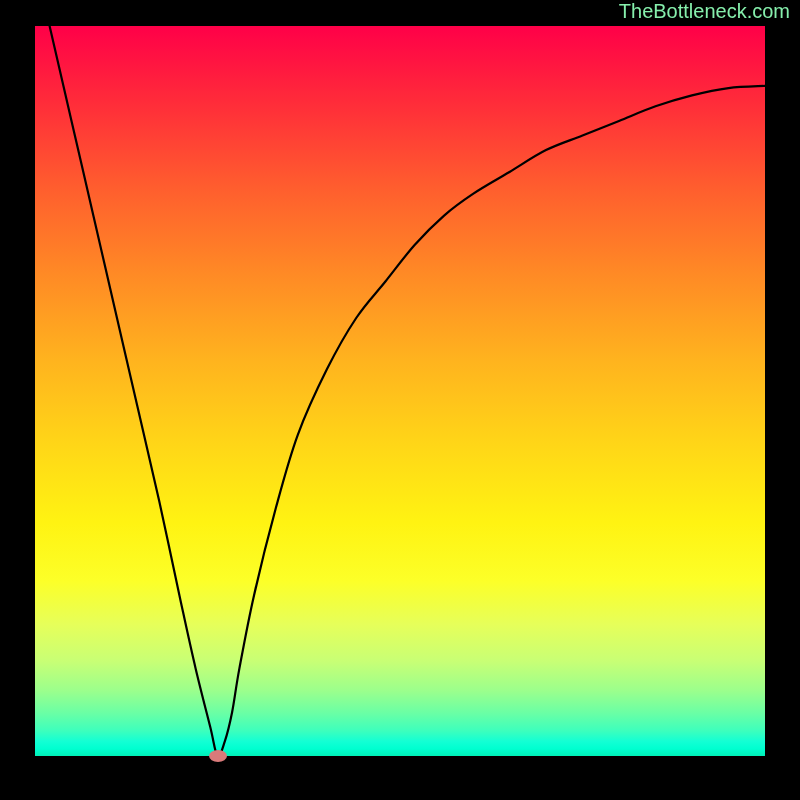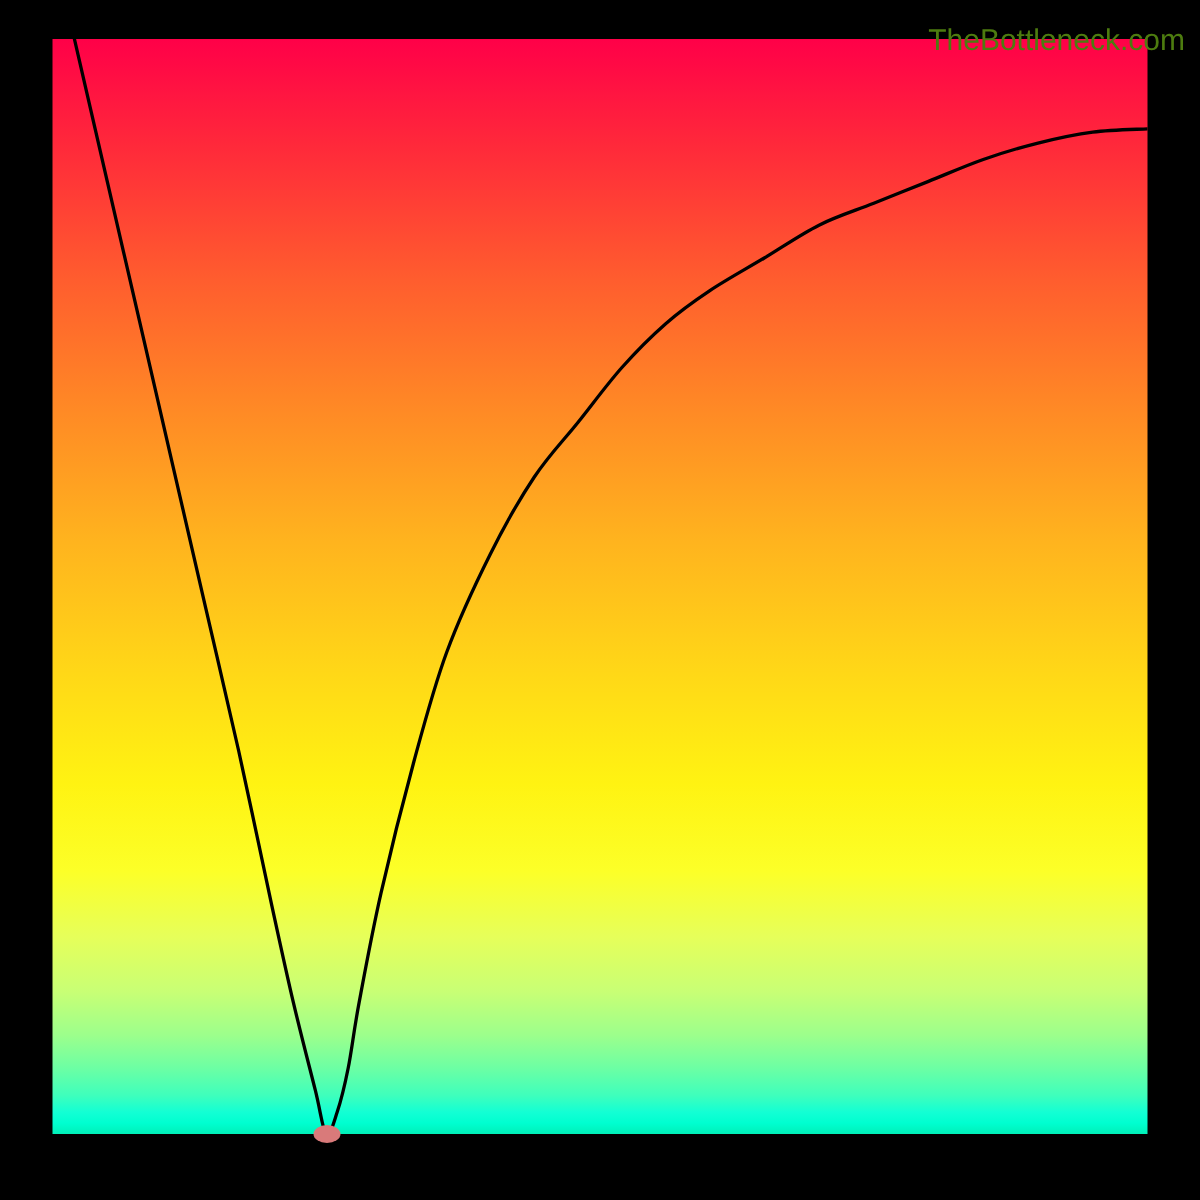--- a/index.html
+++ b/index.html
@@ -6,23 +6,23 @@
     margin: 0;
     padding: 0;
     width: 800px;
     height: 800px;
     background: #000;
     position: relative;
     font-family: Arial, Helvetica, sans-serif;
   }
   .watermark {
     position: absolute;
-    top: 16px;
+    top: 0;
     right: 10px;
-    color: #4d7c0f;
+    color: #86efac;
     font-size: 20px;
     font-weight: 500;
     z-index: 10;
   }
   .plot-frame {
     position: absolute;
     left: 35px;
     top: 26px;
     width: 730px;
     height: 730px;

